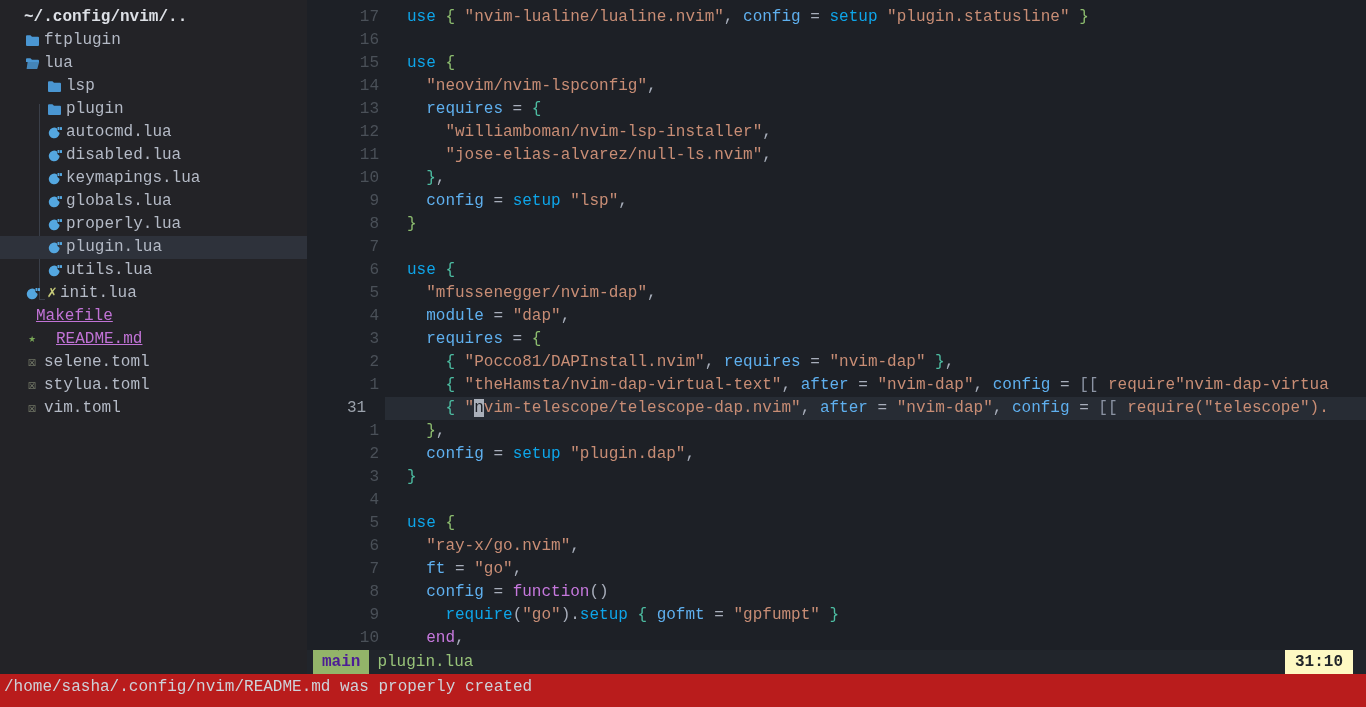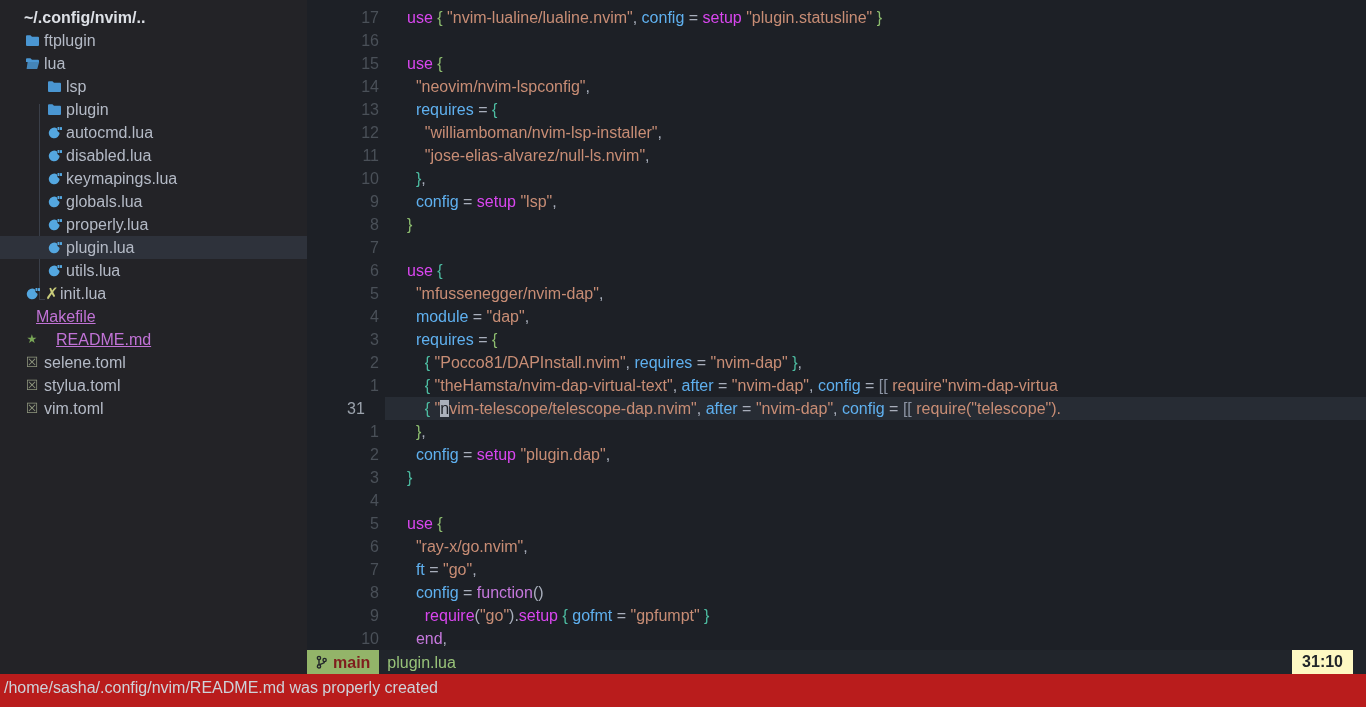--- a/index.html
+++ b/index.html
@@ -1,17 +1,17 @@
 <!DOCTYPE html>
 <html><head>
 <meta charset="utf-8">
 <style>
   html,body{margin:0;padding:0;background:#101216;}
   .screen{position:relative;width:1366px;height:707px;overflow:hidden;
-    font-family:Liberation Sans, sans-serif;font-size:16px;line-height:23px;
+    font-family:Liberation Mono, monospace;font-size:16px;line-height:23px;
     background:#1d2026;}
   
   .sidebar{position:absolute;left:0;top:0;width:307px;height:674px;background:#232327;overflow:hidden;}
   .tree-header{height:23px;padding-left:24px;color:#dde0e6;font-weight:bold;white-space:pre;}
   .tree{position:relative;}
   .tree-row{position:relative;height:23px;white-space:nowrap;display:flex;align-items:center;color:#b4bac6;}
   .tree-row.selected{background:#2e323b;}
   .tree-row .ico{display:inline-flex;width:16px;justify-content:center;align-items:center;flex:0 0 16px;}
   .tree-row .gap{flex:0 0 4px;}
   .d1{padding-left:24px;}
@@ -24,32 +24,32 @@
   .guide-corner{position:absolute;left:39px;top:259px;width:1px;height:12px;background:#3a3f49;}
   .guide-corner:after{content:"";position:absolute;left:0;top:11px;width:6px;height:1px;background:#3a3f49;}
   .sidebar-pad{position:absolute;left:0;top:0;height:6px;width:100%;}
   
   .editor{position:absolute;left:321px;top:0;width:1059px;height:650px;background:#1d2026;overflow:hidden;padding-top:6px;box-sizing:border-box;}
   .row{position:relative;height:23px;white-space:pre;}
   .row.current{background:linear-gradient(to right,rgba(0,0,0,0) 64px,#272c34 64px);}
   .lnum{position:absolute;left:0;top:0;width:58px;text-align:right;color:#4a5058;}
   .row.current .lnum{text-align:left;padding-left:26px;width:32px;color:#9ba2ac;}
   .ltext{position:absolute;left:86px;top:0;}
-  .tk-kw{color:#d946ef;}
+  .tk-kw{color:#0ea5e9;}
   .tk-key{color:#5fb0ef;}
   .tk-str{color:#c88d75;}
   .tk-br1{color:#8dbd6f;}
   .tk-br2{color:#4dbda2;}
   .tk-pun{color:#a8aebb;}
   .tk-mag{color:#c678dd;}
   .tk-lbr{color:#8b93a3;}
   .tk-cur{background:#aab0ba;color:#1d2026;}
   
   .statusline{position:absolute;left:307px;top:650px;width:1059px;height:24px;background:#21252b;display:flex;align-items:center;}
-  .sl-badge{height:24px;display:inline-flex;align-items:center;background:#93b469;color:#7f1d1d;font-weight:bold;padding:0 9px;}
+  .sl-badge{height:24px;display:inline-flex;align-items:center;background:#93b469;color:#4c1d95;font-weight:bold;padding:0 9px;margin-left:6px;flex-direction:column;}
   .sl-badge svg{margin-right:6px;}
   .sl-file{color:#98c379;margin-left:8px;}
   .sl-pos{position:absolute;right:13px;top:0;height:24px;line-height:24px;background:#fef9c3;color:#22262a;font-weight:bold;padding:0 10px;}
   
   .msgline{position:absolute;left:0;top:674px;width:1366px;height:33px;background:#b91c1c;color:#ced2d9;padding:2px 0 0 4px;box-sizing:border-box;white-space:pre;}
 </style>
 </head>
 <body>
 
 <div class="screen">

